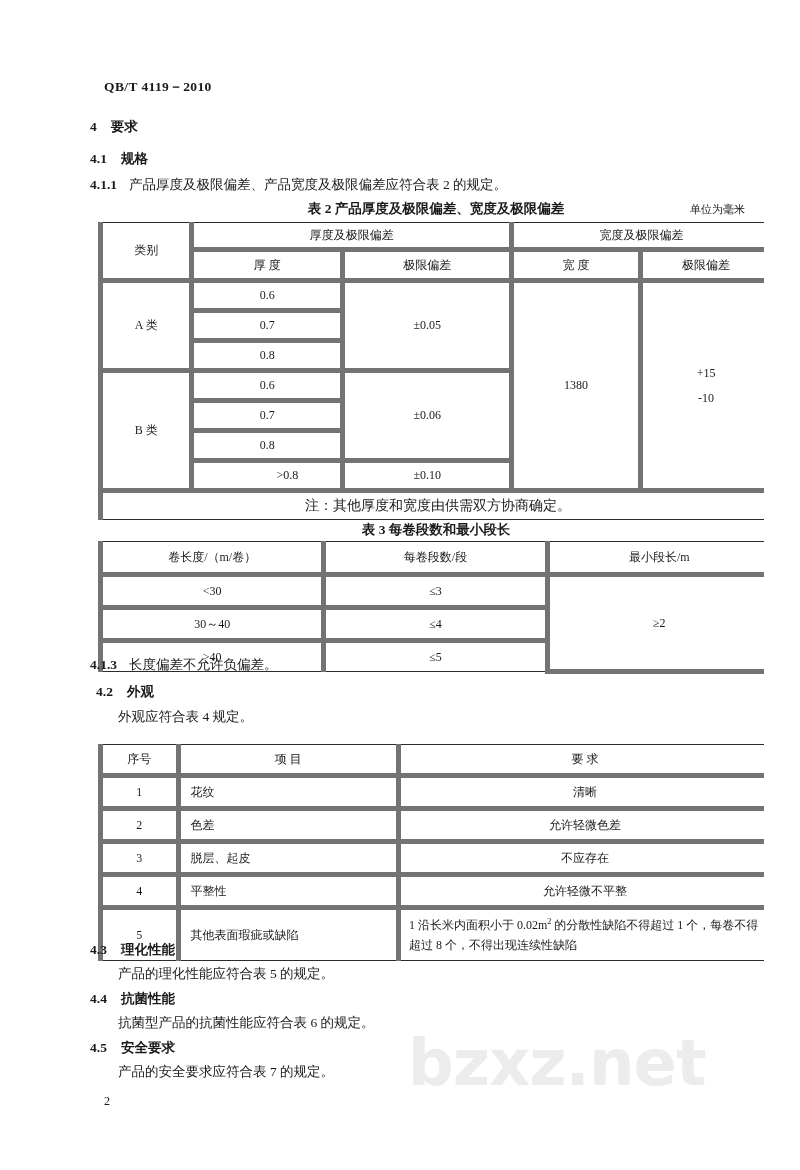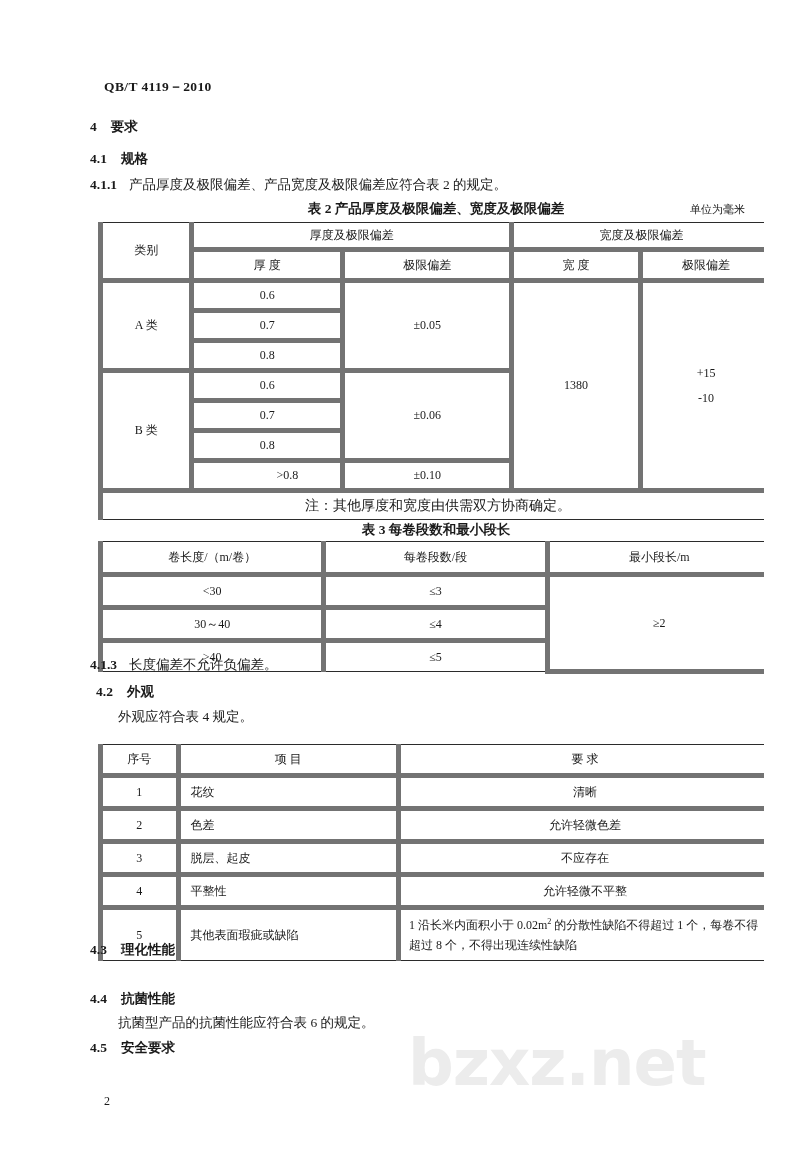--- a/index.html
+++ b/index.html
@@ -300,26 +300,28 @@
           <td class="outer-bottom" style="height:50px;">5</td>
           <td class="lft cell-b outer-bottom">其他表面瑕疵或缺陷</td>
           <td class="wrap-cell outer-bottom"><span>1 沿长米内面积小于 0.02m</span><sup>2</sup><span> 的分散性缺陷不得超过 1 个，每卷不得超过 8 个，不得出现连续性缺陷</span></td>
         </tr>
       </tbody>
     </table>
 
     <div class="clause" style="left:54px; top:941px;">
       <span class="clause-num">4.3</span><span class="clause-title">理化性能</span>
     </div>
+    <div class="para" style="left:82px; top:965px;">产品的理化性能应符合表 5 的规定。</div>
 
     <div class="clause" style="left:54px; top:990px;">
       <span class="clause-num">4.4</span><span class="clause-title">抗菌性能</span>
     </div>
     <div class="para" style="left:82px; top:1014px;">抗菌型产品的抗菌性能应符合表 6 的规定。</div>
 
     <div class="clause" style="left:54px; top:1039px;">
       <span class="clause-num">4.5</span><span class="clause-title">安全要求</span>
     </div>
+    <div class="para" style="left:82px; top:1063px;">产品的安全要求应符合表 7 的规定。</div>
 
     <div class="pagenum">2</div>
 
   </div>
 </div>
 
 </body></html>

